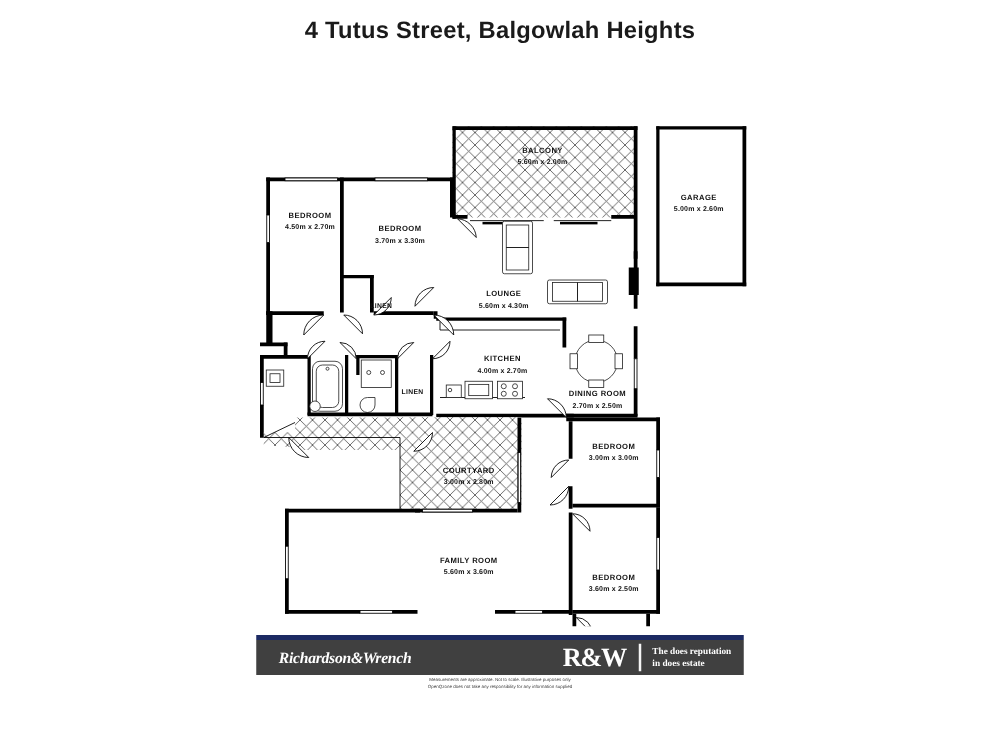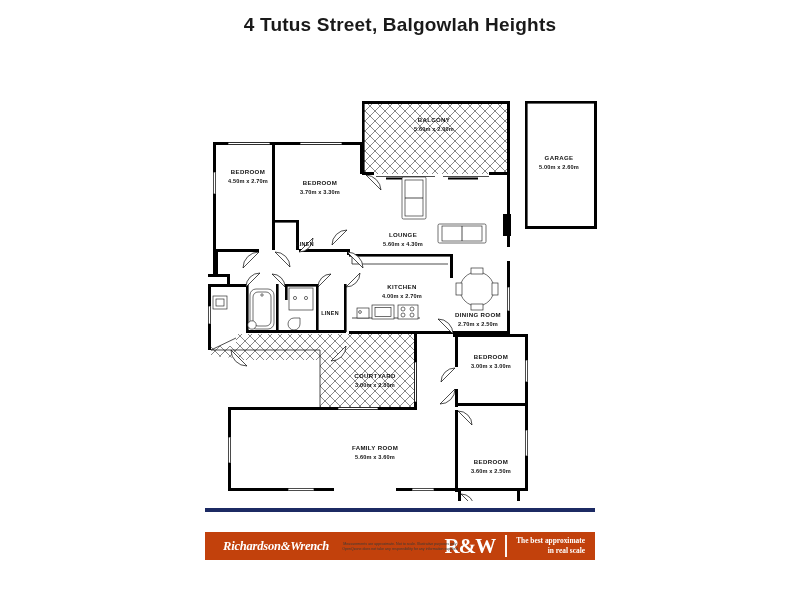--- a/index.html
+++ b/index.html
@@ -70,21 +70,21 @@
     font-family:"Liberation Serif", serif;
     font-weight:700;
     font-style:italic;
     font-size:12.5px;
     margin-left:18px;
     letter-spacing:-.2px;
     white-space:nowrap;
   }
   #rw-right{
     margin-left:auto;
-    display:flex;align-items:center;height:24px;text-align:right;
+    display:flex;align-items:center;height:24px;
   }
   #rw-mono{
     color:#fff;
     font-family:"Liberation Serif", serif;
     font-weight:700;
     font-size:21px;
     letter-spacing:-1px;
     padding-right:10px;
     white-space:nowrap;
   }
@@ -414,28 +414,28 @@
       <circle cx="0" cy="0" r="2.6" fill="#ffffff" stroke="#1a1a1a" stroke-width="0.6"></circle>
     </g>
     <text x="-16" y="4" transform="rotate(-90 -16 4)" font-family="Liberation Sans, sans-serif" font-size="7" font-weight="700" fill="#1a1a1a" text-anchor="middle">N</text>
   </g>
 
 </svg>
 </div>
 
 <div id="banner">
   <div id="banner-top-strip" style="background: rgb(28, 42, 99);"></div>
-  <div id="banner-body" style="background: #c2410c; margin-top: 20px;">
+  <div id="banner-body" style="background: #404040;">
     <div id="rw-wordmark">Richardson&amp;Wrench</div>
     <div id="rw-right">
       <div id="rw-mono">R&amp;W</div>
       <div id="rw-divider"></div>
       <div id="rw-tagline">
-        <div>The best approximate</div>
-        <div>in real scale</div>
+        <div>The does reputation</div>
+        <div>in does estate</div>
       </div>
     </div>
   </div>
 </div>
 
 <div id="disclaimer">
   <div>Measurements are approximate. Not to scale. Illustrative purposes only</div>
   <div>OpenQzone does not take any responsibility for any information supplied</div>
 </div>
 

